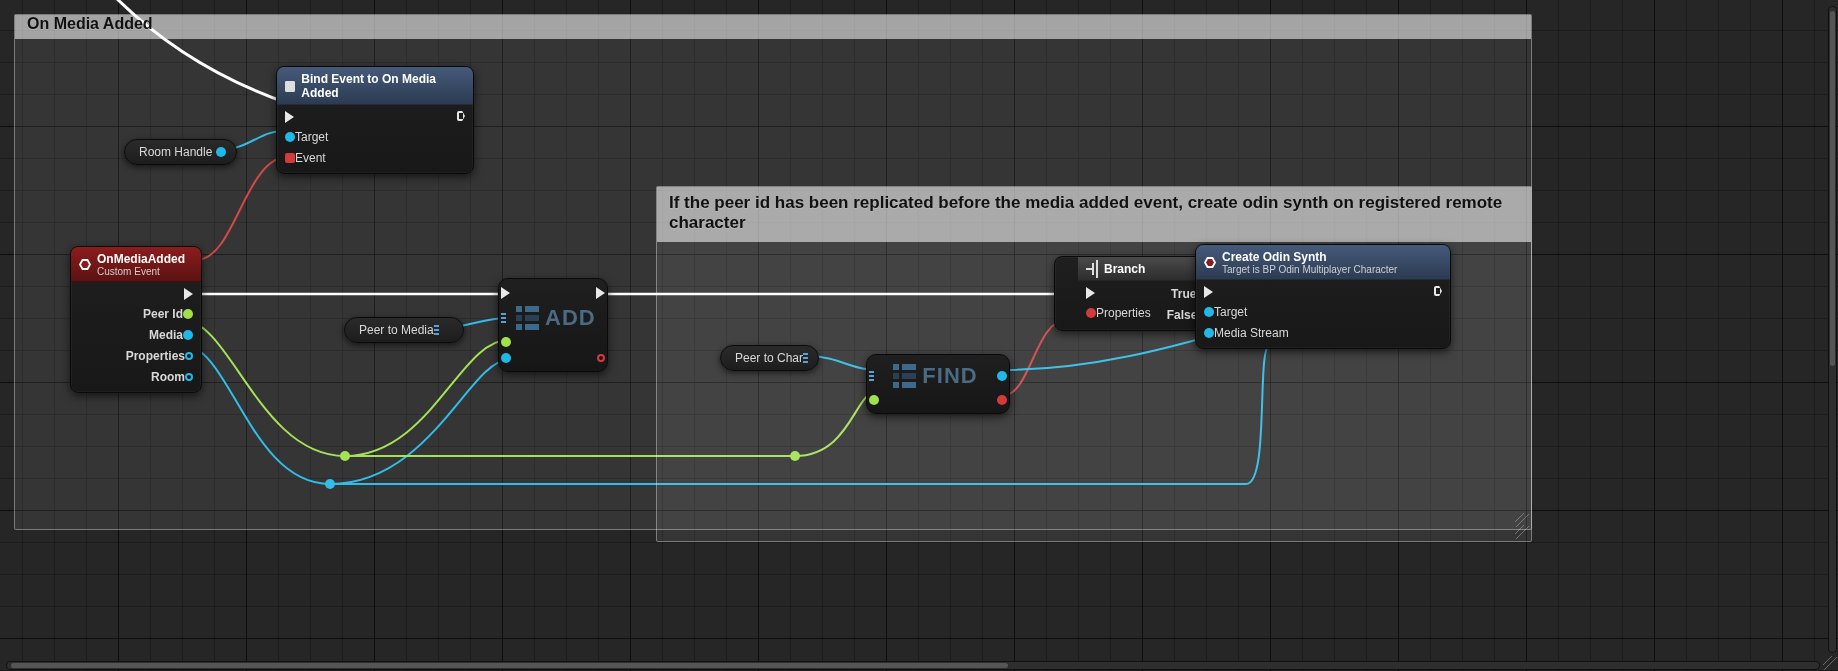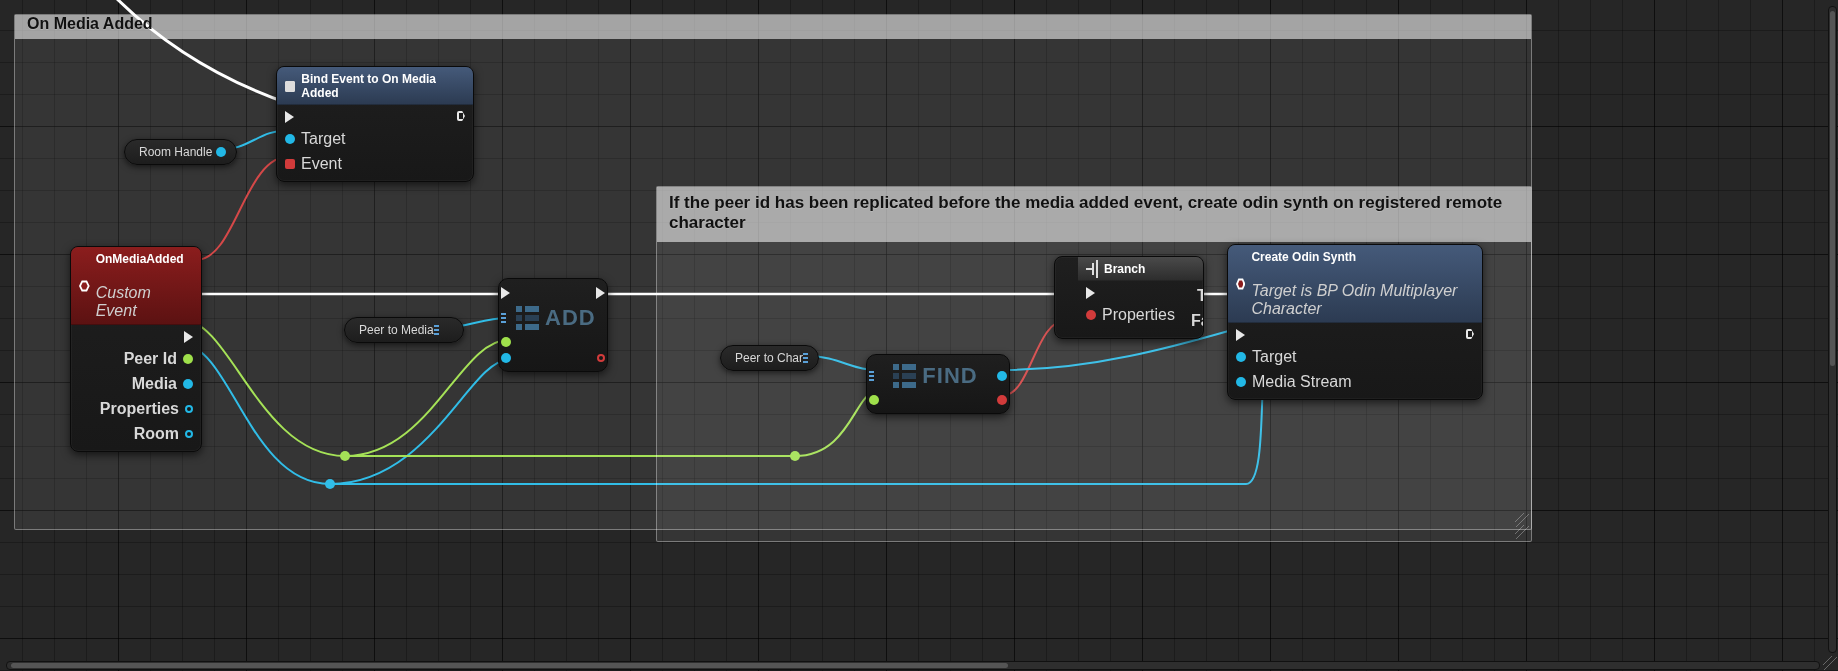--- a/index.html
+++ b/index.html
@@ -69,44 +69,41 @@
     align-items: center;
     gap: 6px;
     padding: 5px 10px 4px 8px;
     font-size: 12px;
     font-weight: 600;
     color: #fff;
     background: linear-gradient(to bottom, #455a7a, #2c3b52);
     border-bottom: 1px solid rgba(0,0,0,0.5);
   }
   .node .subtitle {
-    font-size: 16px;
-    font-style: italic;
+    font-size: 10px;
     color: #cfcfcf;
     font-weight: 400;
-    margin-top: 18px;
   }
   .node .body {
     padding: 6px 8px 8px 8px;
     display: flex;
     justify-content: space-between;
     gap: 16px;
   }
   .col { display: flex; flex-direction: column; gap: 7px; }
   .col.right { align-items: flex-end; }
 
   .node.event .title { background: linear-gradient(to bottom, #8b1d1d, #5c1212); }
   .node.branch .title { background: linear-gradient(to bottom, #4a4a4a, #2d2d2d); }
 
   
   .pin {
     display: flex;
     align-items: center;
-    gap: 6px;
-    font-size: 16px;
+    font-size: 12px;
     white-space: nowrap;
   }
   .pin.out { flex-direction: row-reverse; font-weight: bold; }
 
   
   .exec-pin {
     width: 0; height: 0;
     border-top: 6px solid transparent;
     border-bottom: 6px solid transparent;
     border-left: 9px solid #e8e8e8;
@@ -444,21 +441,21 @@
           <span>True</span>
         </div>
       <div class="pin out">
           <span class="exec-pin hollow"></span>
           <span>False</span>
         </div>
     </div>
   </div>
 </div>
 
-<div class="node" style="left:1227px; top:244px; width:256px;">
+<div class="node" style="left:1195px; top:244px; width:256px;">
   <div class="title">
     <span class="hex-icon" style="--c:#3a5f88"></span>
     <div>
       <div>Create Odin Synth</div>
       <div class="subtitle">Target is BP Odin Multiplayer Character</div>
     </div>
   </div>
   <div class="body">
     <div class="col">
       <div class="pin">

